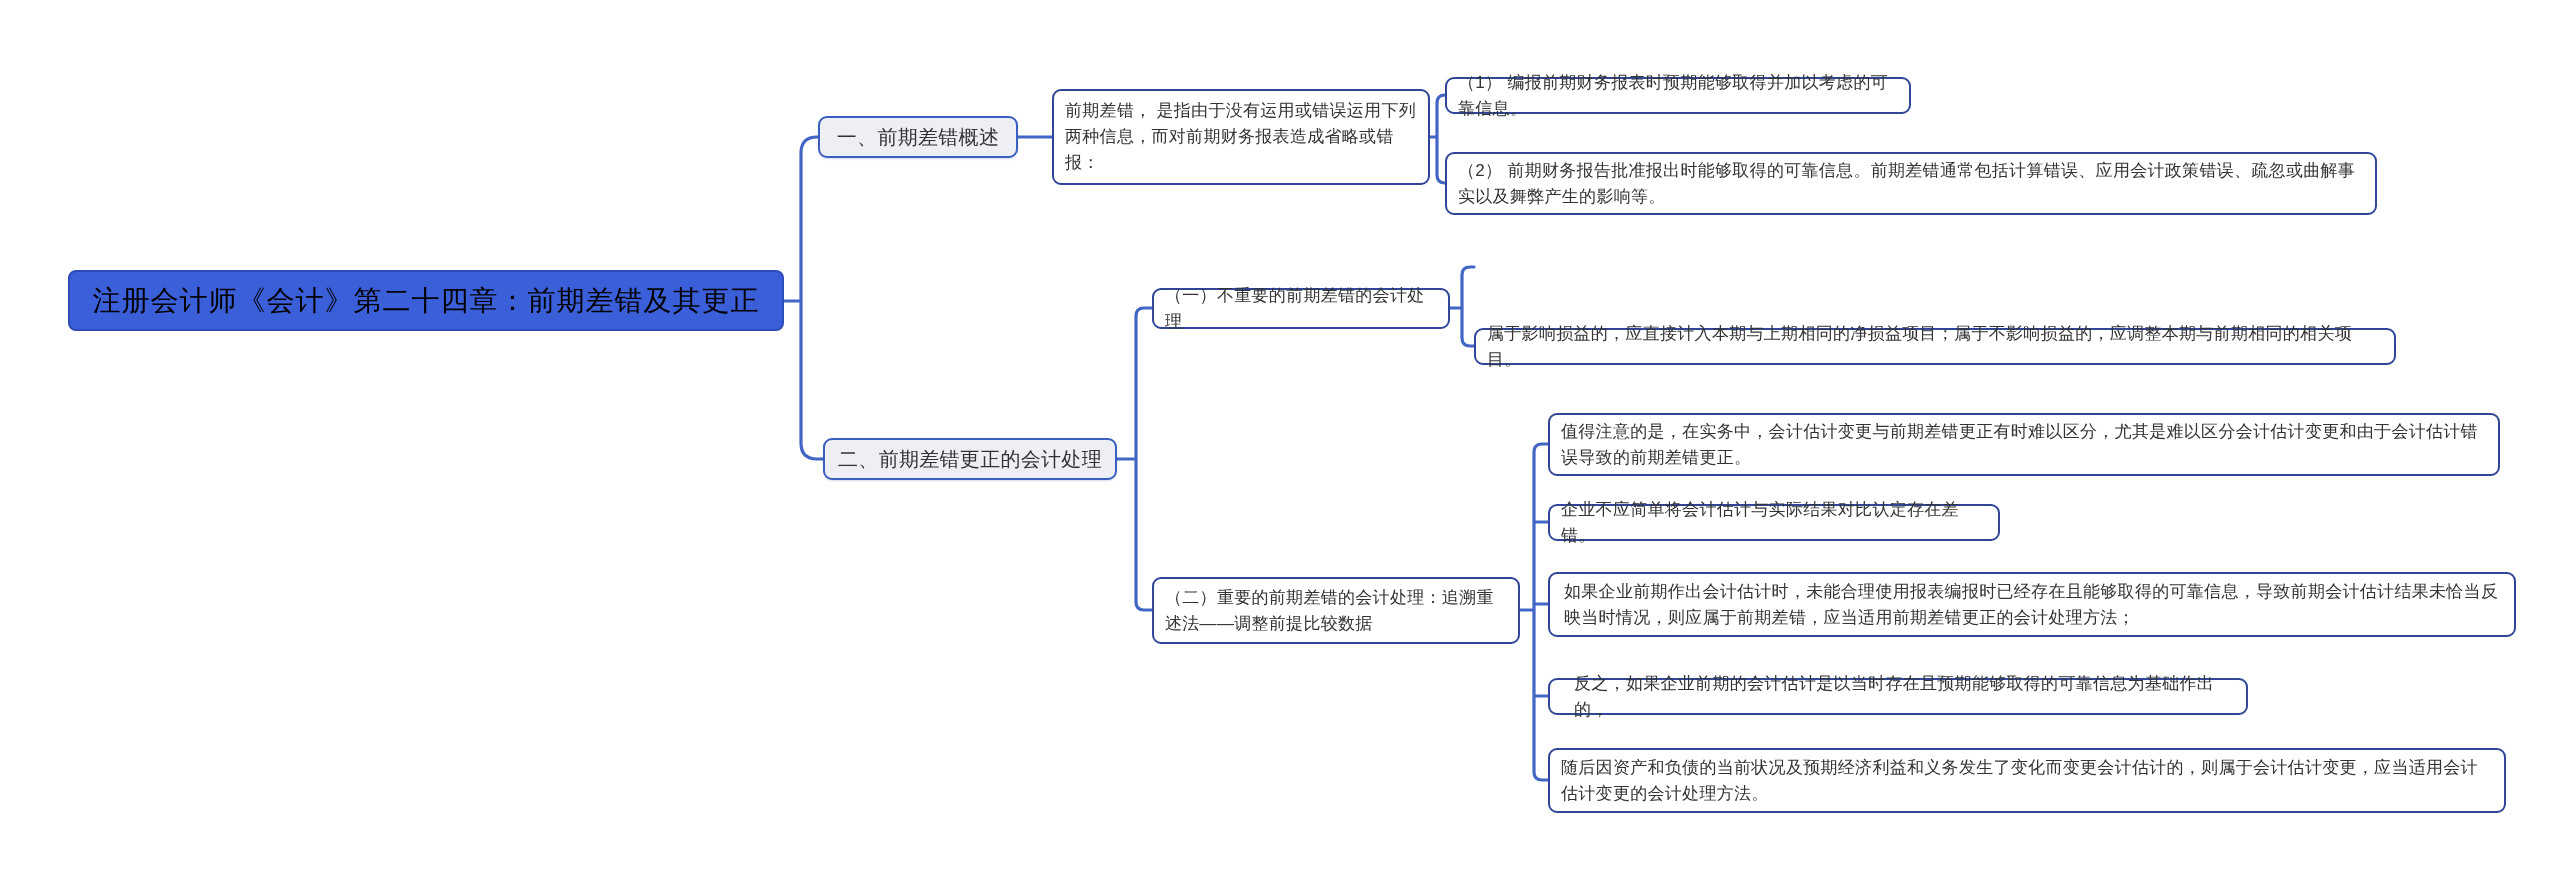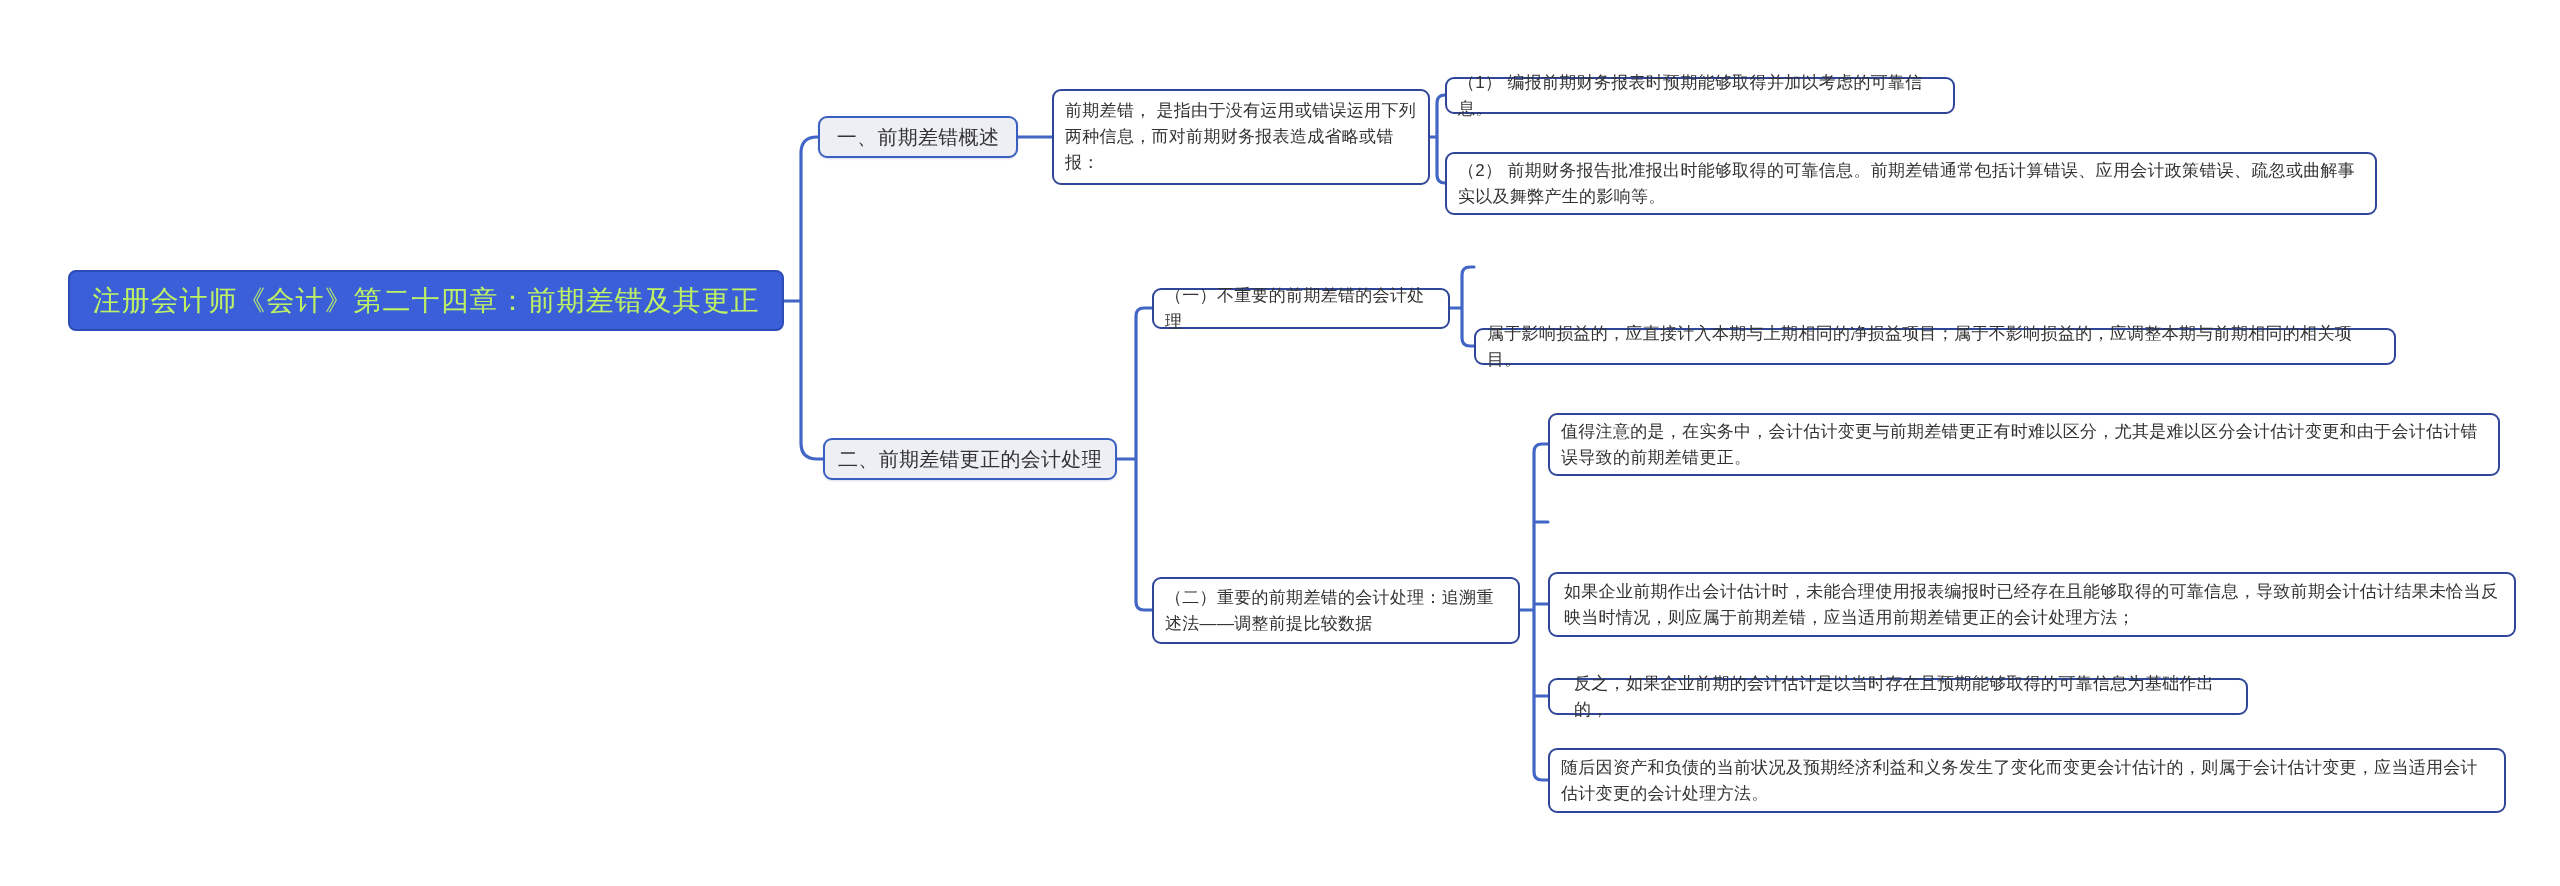--- a/index.html
+++ b/index.html
@@ -34,21 +34,21 @@
     position:absolute;
     display:flex;
     align-items:center;
     color:var(--text-color);
     letter-spacing:0.3px;
   }
   .node-root{
     background:var(--root-bg);
     border:2px solid var(--root-border);
     border-radius:8px;
-    color:#bef264;
+    color:#000000;
     font-size:28px;
     font-weight:500;
     justify-content:center;
     text-align:center;
     line-height:34px;
     padding:0 16px;
     letter-spacing:1px;
   }
   .node-branch{
     background:var(--branch-fill);
@@ -84,35 +84,36 @@
     <path d="M1450 308 H1462 M1462 308 V275 Q1462 267 1470 267 H1474 M1462 308 V338 Q1462 346 1470 346 H1474"></path>
     <path d="M1520 610 H1534 M1534 610 V452 Q1534 444 1542 444 H1548 M1534 522 H1548 M1534 604 H1548 M1534 696 H1548 M1534 610 V772 Q1534 780 1542 780 H1548"></path>
   </svg>
 
   <div class="node node-root" style="left:68px;top:270px;width:716px;height:61px;">注册会计师《会计》第二十四章：前期差错及其更正</div>
 
   <div class="node node-branch" style="left:818px;top:116px;width:200px;height:42px;">一、前期差错概述</div>
 
   <div class="node node-leaf" style="left:1052px;top:89px;width:378px;height:96px;">前期差错， 是指由于没有运用或错误运用下列两种信息，而对前期财务报表造成省略或错报：</div>
 
-  <div class="node node-leaf" style="left:1445px;top:77px;width:510px;height:37px;">（1） 编报前期财务报表时预期能够取得并加以考虑的可靠信息。</div>
+  <div class="node node-leaf" style="left:1445px;top:77px;width:466px;height:37px;">（1） 编报前期财务报表时预期能够取得并加以考虑的可靠信息。</div>
 
   <div class="node node-leaf" style="left:1445px;top:152px;width:932px;height:63px;">（2） 前期财务报告批准报出时能够取得的可靠信息。前期差错通常包括计算错误、应用会计政策错误、疏忽或曲解事实以及舞弊产生的影响等。</div>
 
   <div class="node node-branch" style="left:823px;top:438px;width:294px;height:42px;">二、前期差错更正的会计处理</div>
 
   <div class="node node-leaf" style="left:1152px;top:288px;width:298px;height:41px;">（一）不重要的前期差错的会计处理</div>
 
 
   <div class="node node-leaf" style="left:1474px;top:328px;width:922px;height:37px;">属于影响损益的，应直接计入本期与上期相同的净损益项目；属于不影响损益的，应调整本期与前期相同的相关项目。</div>
 
   <div class="node node-leaf" style="left:1152px;top:577px;width:368px;height:67px;">（二）重要的前期差错的会计处理：追溯重述法——调整前提比较数据</div>
 
   <div class="node node-leaf" style="left:1548px;top:413px;width:952px;height:63px;">值得注意的是，在实务中，会计估计变更与前期差错更正有时难以区分，尤其是难以区分会计估计变更和由于会计估计错误导致的前期差错更正。</div>
 
+  <div class="node node-leaf" style="left:1548px;top:504px;width:452px;height:37px;">企业不应简单将会计估计与实际结果对比认定存在差错。</div>
 
   <div class="node node-leaf" style="left:1548px;top:572px;width:968px;height:65px;padding-left:14px;">如果企业前期作出会计估计时，未能合理使用报表编报时已经存在且能够取得的可靠信息，导致前期会计估计结果未恰当反映当时情况，则应属于前期差错，应当适用前期差错更正的会计处理方法；</div>
 
   <div class="node node-leaf" style="left:1548px;top:678px;width:700px;height:37px;padding-left:24px;">反之，如果企业前期的会计估计是以当时存在且预期能够取得的可靠信息为基础作出的，</div>
 
   <div class="node node-leaf" style="left:1548px;top:748px;width:958px;height:65px;">随后因资产和负债的当前状况及预期经济利益和义务发生了变化而变更会计估计的，则属于会计估计变更，应当适用会计估计变更的会计处理方法。</div>
 
 </div>
 
 </body></html>

